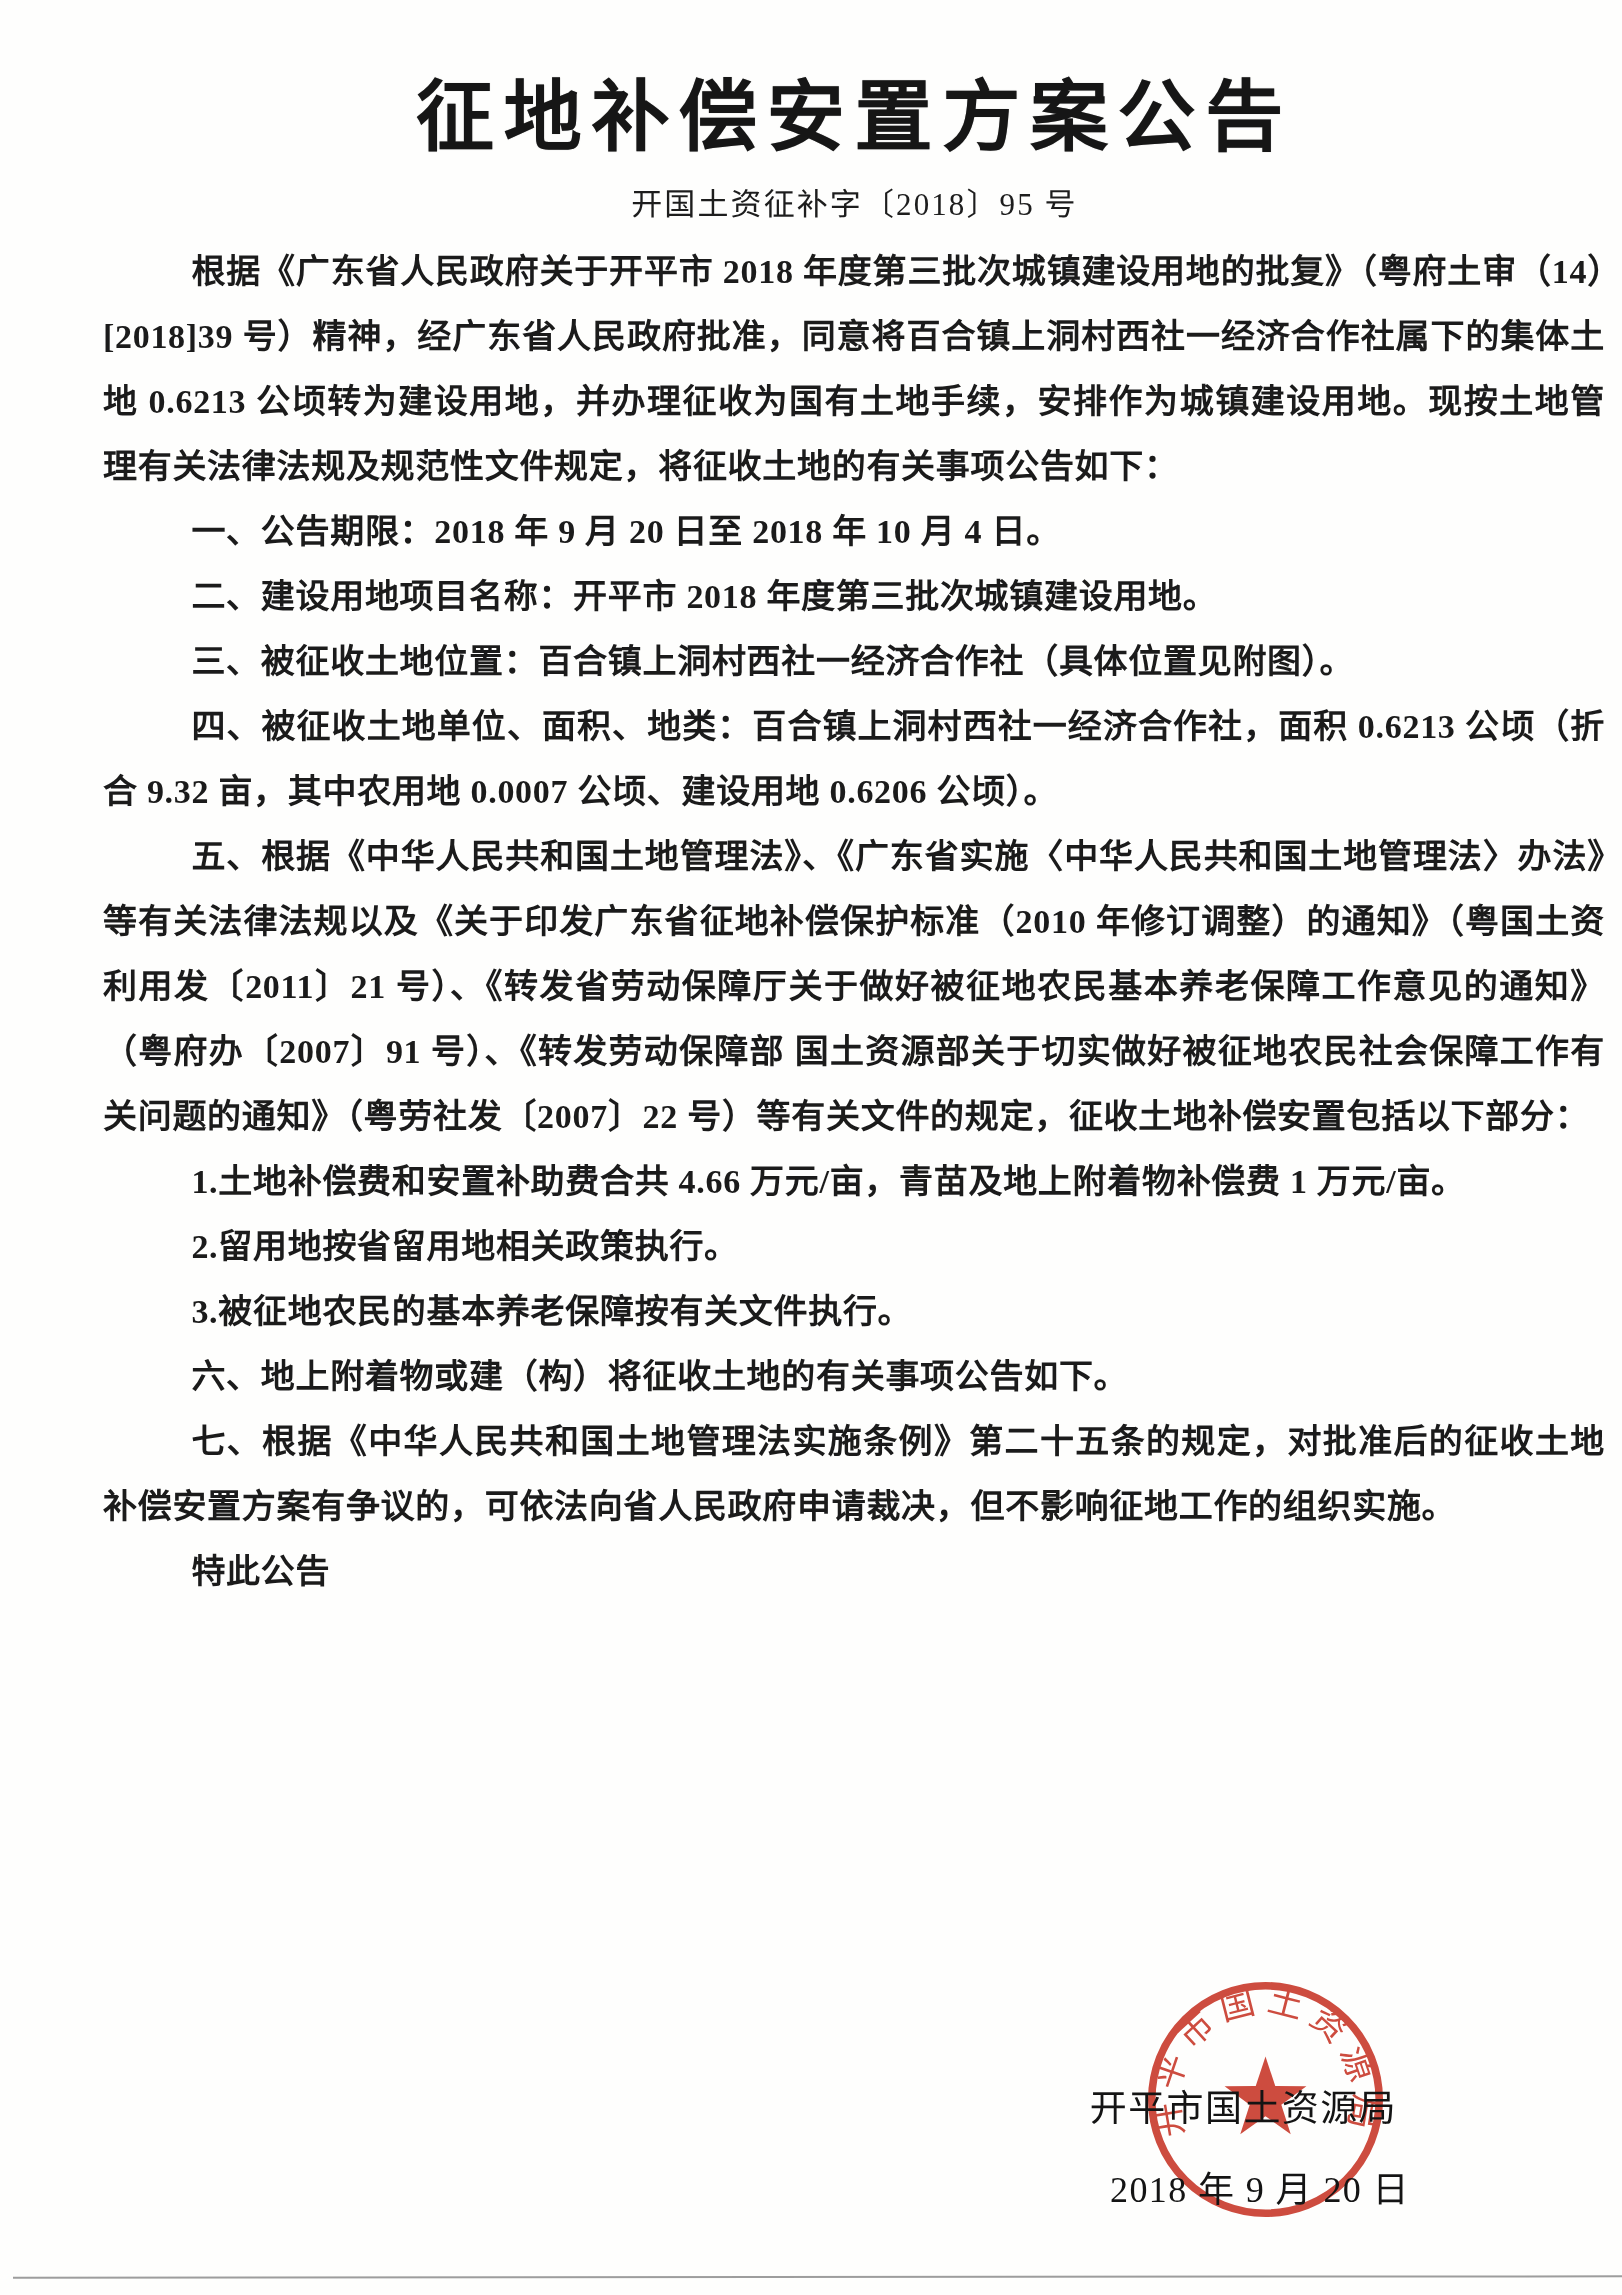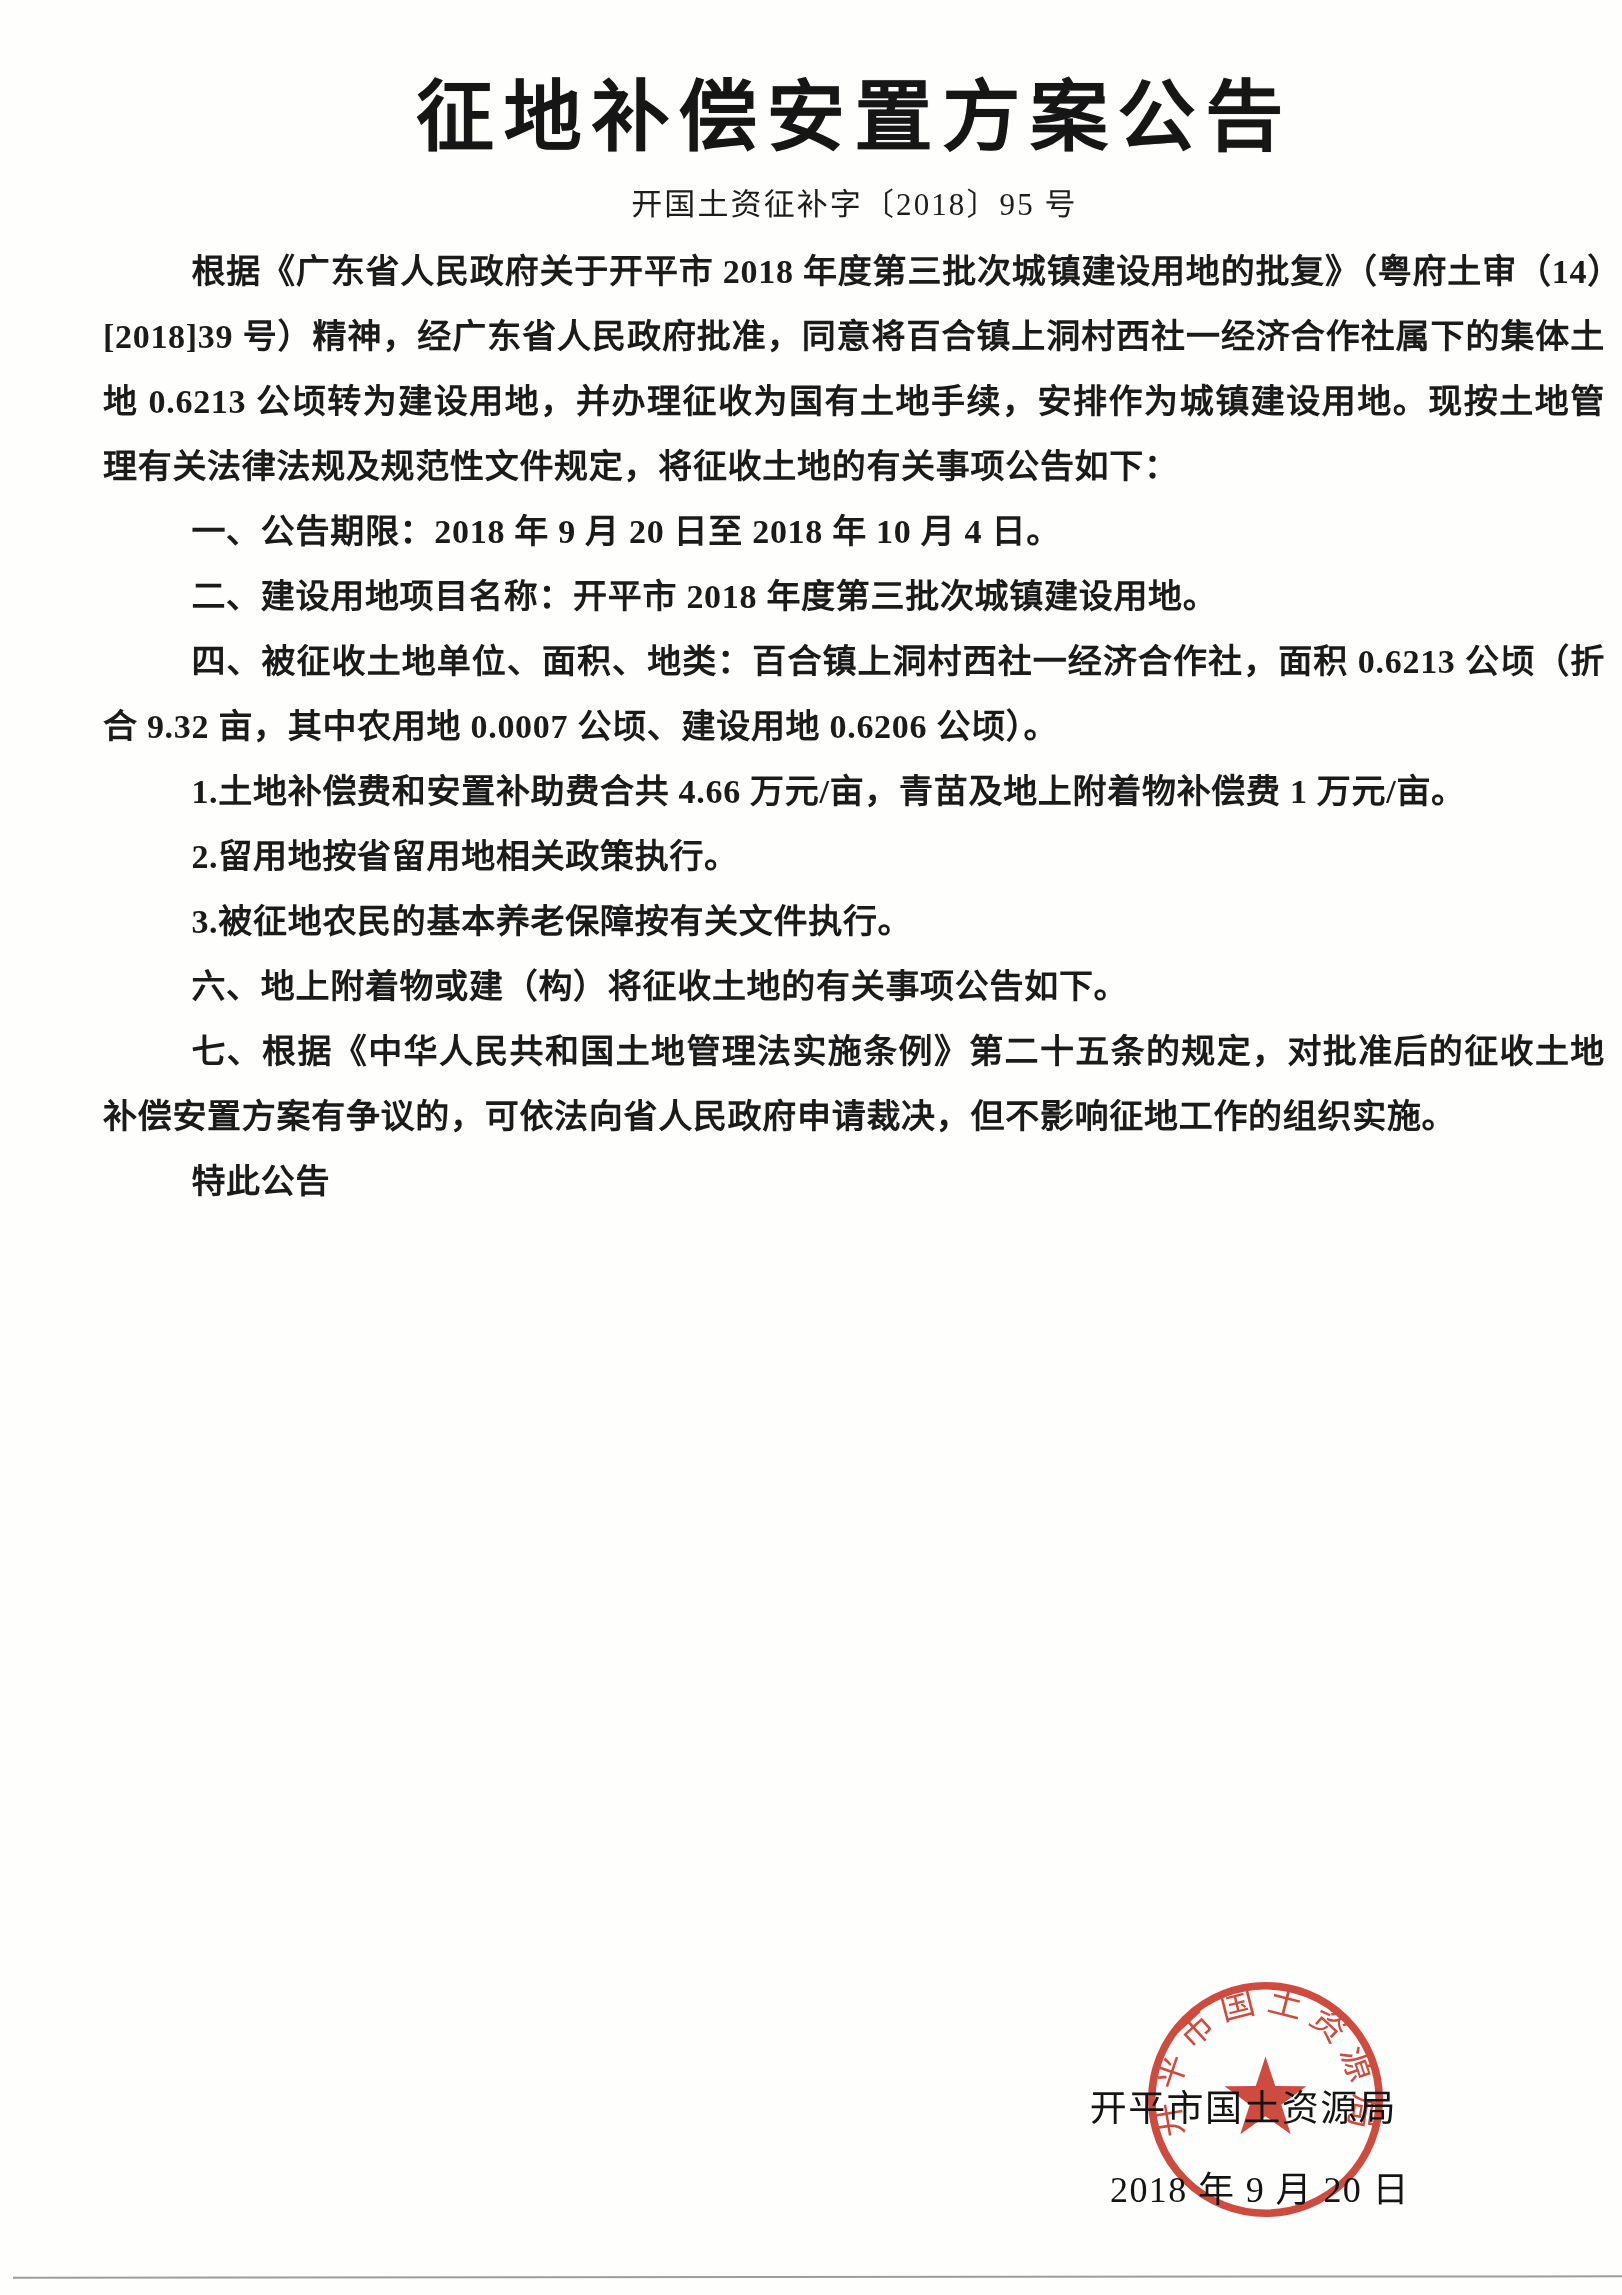--- a/index.html
+++ b/index.html
@@ -94,21 +94,23 @@
 <div class="page">
 
   <h1 class="title">征地补偿安置方案公告</h1>
 
   <div class="doc-number">开国土资征补字〔2018〕95 号</div>
 
   <div class="body-text">
     <p>根据《广东省人民政府关于开平市 2018 年度第三批次城镇建设用地的批复》（粤府土审（14）[2018]39 号）精神，经广东省人民政府批准，同意将百合镇上洞村西社一经济合作社属下的集体土地 0.6213 公顷转为建设用地，并办理征收为国有土地手续，安排作为城镇建设用地。现按土地管理有关法律法规及规范性文件规定，将征收土地的有关事项公告如下：</p>
     <p>一、公告期限：2018 年 9 月 20 日至 2018 年 10 月 4 日。</p>
     <p>二、建设用地项目名称：开平市 2018 年度第三批次城镇建设用地。</p>
+    <p>三、被征收土地位置：百合镇上洞村西社一经济合作社（具体位置见附图）。</p>
     <p>四、被征收土地单位、面积、地类：百合镇上洞村西社一经济合作社，面积 0.6213 公顷（折合 9.32 亩，其中农用地 0.0007 公顷、建设用地 0.6206 公顷）。</p>
+    <p>五、根据《中华人民共和国土地管理法》、《广东省实施〈中华人民共和国土地管理法〉办法》等有关法律法规以及《关于印发广东省征地补偿保护标准（2010 年修订调整）的通知》（粤国土资利用发〔2011〕21 号）、《转发省劳动保障厅关于做好被征地农民基本养老保障工作意见的通知》（粤府办〔2007〕91 号）、《转发劳动保障部 国土资源部关于切实做好被征地农民社会保障工作有关问题的通知》（粤劳社发〔2007〕22 号）等有关文件的规定，征收土地补偿安置包括以下部分：</p>
     <p>1.土地补偿费和安置补助费合共 4.66 万元/亩，青苗及地上附着物补偿费 1 万元/亩。</p>
     <p>2.留用地按省留用地相关政策执行。</p>
     <p>3.被征地农民的基本养老保障按有关文件执行。</p>
     <p>六、地上附着物或建（构）将征收土地的有关事项公告如下。</p>
     <p>七、根据《中华人民共和国土地管理法实施条例》第二十五条的规定，对批准后的征收土地补偿安置方案有争议的，可依法向省人民政府申请裁决，但不影响征地工作的组织实施。</p>
     <p>特此公告</p>
   </div>
 
   <div class="seal">
     <svg viewBox="0 0 460 460" width="319" height="319">

